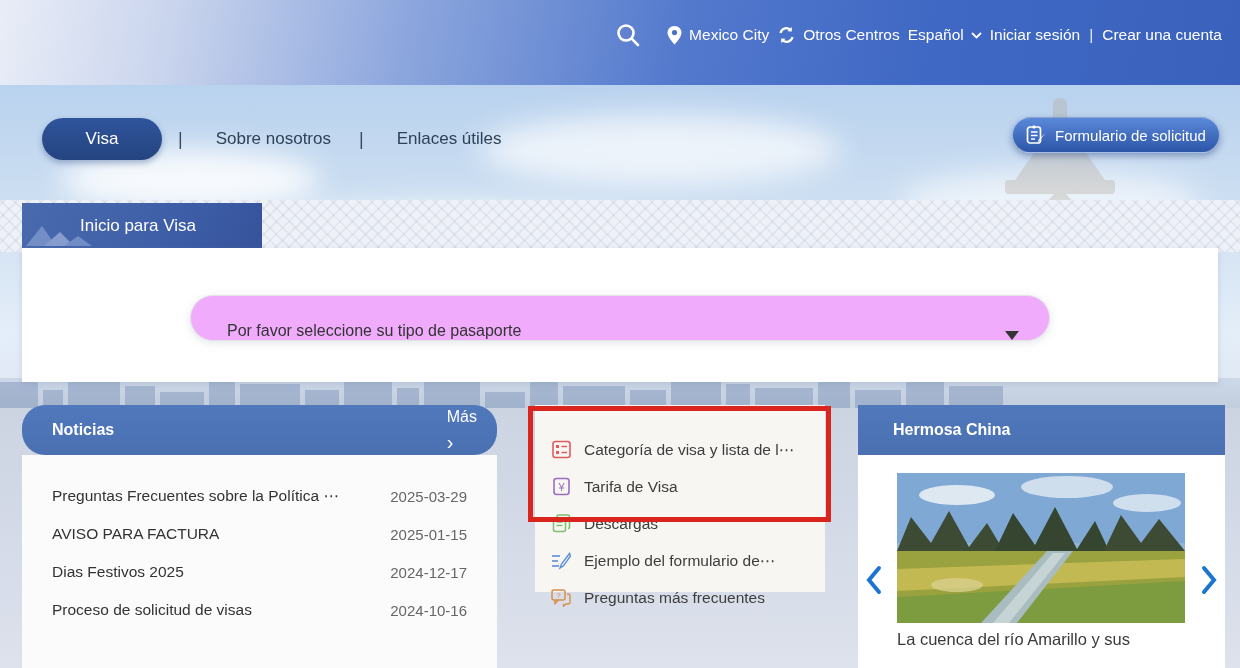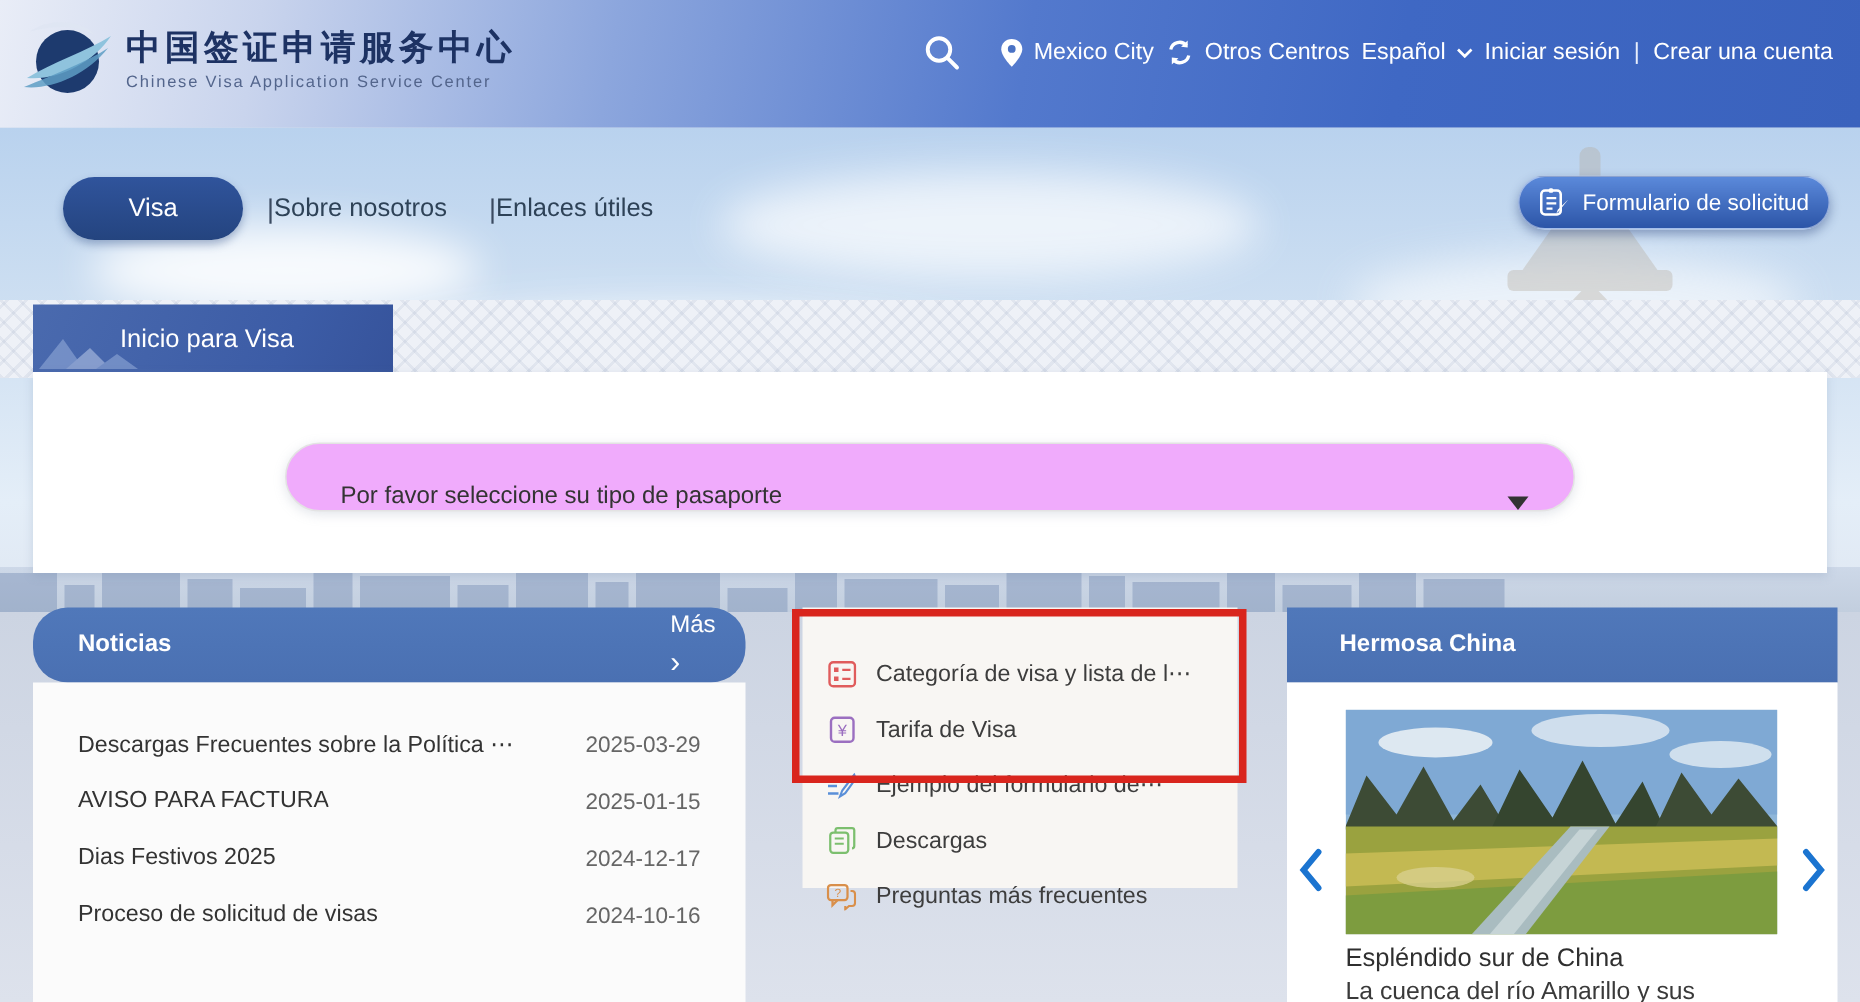--- a/index.html
+++ b/index.html
@@ -40,21 +40,21 @@
   .hdr-item { display:flex; align-items:center; gap:7px; color:#fff; cursor:pointer; white-space:nowrap; }
   .hdr-sep { color:#e8eefb; padding:0 2px; }
   .search-btn { margin-right:18px; cursor:pointer; display:flex; }
 
   
   .nav-row { position:absolute; left:42px; top:117px; display:flex; align-items:center; height:44px; }
   .visa-pill { width:120px; height:42px; border-radius:21px; background:linear-gradient(180deg,#30549c,#24447f);
     color:#fff; font-size:17px; display:flex; align-items:center; justify-content:center;
     box-shadow:0 3px 6px rgba(30,60,120,.35); cursor:pointer; }
   .nav-sep { color:#3a4a60; font-size:18px; margin:0 0 0 16px; }
-  .nav-link { color:#2e4257; font-size:17px; cursor:pointer; white-space:nowrap; }
+  .nav-link { color:#2e4257; font-size:17px; margin-left:33px; cursor:pointer; white-space:nowrap; }
   .nav-link + .nav-sep { margin-left:28px; }
   .apply-btn { position:absolute; left:1012px; top:117px; width:208px; height:36px; border-radius:18px;
     background:linear-gradient(180deg,#5b89da,#2c55a7); border:1px solid rgba(255,255,255,.45);
     color:#fff; font-size:15px; display:flex; align-items:center; justify-content:center; gap:8px;
     box-shadow:0 3px 7px rgba(25,50,110,.4); cursor:pointer; }
 
   
   .home-tab { position:absolute; left:22px; top:203px; width:240px; height:45px;
     background:linear-gradient(115deg,#4a6aae 0%,#3c5ca6 70%,#36539b 100%);
     color:#fff; font-size:17px; display:flex; align-items:center; padding-left:58px; cursor:pointer;
@@ -122,32 +122,20 @@
       <rect x="0" y="268" width="170" height="32"></rect>
     </g>
   </svg>
   <div class="pattern-band"></div>
   <div class="city-band">
     <i style="width:38px;height:26px"></i><i style="width:20px;height:18px"></i><i style="width:52px;height:30px"></i><i style="width:30px;height:22px"></i><i style="width:44px;height:16px"></i><i style="width:26px;height:28px"></i><i style="width:60px;height:24px"></i><i style="width:34px;height:18px"></i><i style="width:48px;height:30px"></i><i style="width:22px;height:20px"></i><i style="width:56px;height:26px"></i><i style="width:40px;height:16px"></i><i style="width:28px;height:28px"></i><i style="width:62px;height:22px"></i><i style="width:36px;height:18px"></i><i style="width:50px;height:30px"></i><i style="width:24px;height:24px"></i><i style="width:58px;height:20px"></i><i style="width:32px;height:26px"></i><i style="width:46px;height:18px"></i><i style="width:38px;height:28px"></i><i style="width:54px;height:22px"></i>
   </div>
   <div class="bg-lower"></div>
 
   <div class="header">
-    <div class="logo-wrap">
-      <svg width="62" height="64" viewBox="0 0 62 64">
-        <circle cx="31" cy="33" r="21" fill="#1d3a6e"></circle>
-        <path d="M6 13 C18 4, 40 4, 50 16 C38 8, 20 9, 6 13 Z" fill="#dfe6f3" opacity="0.9"></path>
-        <path d="M4 44 C20 34, 44 26, 60 16 C48 34, 24 46, 4 44 Z" fill="#8fc3dd"></path>
-        <path d="M2 50 C22 42, 46 32, 58 24 C44 42, 20 52, 2 50 Z" fill="#5e9dc4" opacity="0.85"></path>
-      </svg>
-      <div class="logo-text">
-        <div class="logo-cn">中国签证申请服务中心</div>
-        <div class="logo-en">Chinese  Visa  Application  Service  Center</div>
-      </div>
-    </div>
     <div class="hdr-right">
       <span class="search-btn">
         <svg width="26" height="26" viewBox="0 0 26 26">
             <circle cx="11" cy="11" r="7.5" fill="none" stroke="#fff" stroke-width="2.6"></circle>
             <line x1="16.6" y1="16.6" x2="23" y2="23" stroke="#fff" stroke-width="2.6" stroke-linecap="round"></line>
           </svg>
       </span>
       <span class="hdr-item">
         <svg width="15" height="19" viewBox="0 0 15 19">
             <path d="M7.5 0 C3.4 0 .5 3 .5 6.8 C.5 11.5 7.5 18.5 7.5 18.5 S14.5 11.5 14.5 6.8 C14.5 3 11.6 0 7.5 0 Z" fill="#fff"></path>
@@ -214,21 +202,21 @@
   <div class="col news-col">
     <div class="col-header">
       <span>Noticias</span>
       <span class="more-link">
         <span>Más</span>
         <span class="more-chev">›</span>
       </span>
     </div>
     <div class="news-body">
       <div class="news-row">
-        <span class="news-title">Descargas Frecuentes sobre la Política ⋯</span>
+        <span class="news-title">Preguntas Frecuentes sobre la Política ⋯</span>
         <span class="news-date">2025-03-29</span>
       </div>
       <div class="news-row">
         <span class="news-title">AVISO PARA FACTURA</span>
         <span class="news-date">2025-01-15</span>
       </div>
       <div class="news-row">
         <span class="news-title">Dias Festivos 2025</span>
         <span class="news-date">2024-12-17</span>
       </div>
@@ -257,39 +245,39 @@
         <span class="ico">
           <svg width="19" height="19" viewBox="0 0 19 19">
               <rect x="2" y="1.5" width="15" height="16" rx="2.5" fill="none" stroke="#9b6fc0" stroke-width="1.6"></rect>
               <text x="9.5" y="13.5" text-anchor="middle" font-size="11" fill="#9b6fc0" font-family="Liberation Sans, sans-serif">¥</text>
             </svg>
         </span>
         <span class="info-label">Tarifa de Visa</span>
       </div>
       <div class="info-item">
         <span class="ico">
+          <svg width="19" height="19" viewBox="0 0 19 19">
+              <rect x="1.5" y="4" width="12" height="13.5" rx="2" fill="none" stroke="#7cbf6e" stroke-width="1.5"></rect>
+              <path d="M5 4 V2.5 A1.5 1.5 0 0 1 6.5 1 H16 A1.5 1.5 0 0 1 17.5 2.5 V13 A1.5 1.5 0 0 1 16 14.5" fill="none" stroke="#7cbf6e" stroke-width="1.5"></path>
+              <line x1="4.5" y1="8" x2="10.5" y2="8" stroke="#7cbf6e" stroke-width="1.4"></line>
+              <line x1="4.5" y1="11.5" x2="10.5" y2="11.5" stroke="#7cbf6e" stroke-width="1.4"></line>
+            </svg>
+        </span>
+        <span class="info-label">Descargas</span>
+      </div>
+      <div class="info-item">
+        <span class="ico">
           <svg width="20" height="18" viewBox="0 0 20 18">
               <line x1="1" y1="4" x2="9" y2="4" stroke="#5a8fd8" stroke-width="1.6"></line>
               <line x1="1" y1="9" x2="7" y2="9" stroke="#5a8fd8" stroke-width="1.6"></line>
               <line x1="1" y1="14" x2="8" y2="14" stroke="#5a8fd8" stroke-width="1.6"></line>
               <path d="M18.5 1.5 L10.5 12 L9 16 L12.5 13.8 L19.5 4 Z" fill="none" stroke="#5a8fd8" stroke-width="1.4"></path>
             </svg>
         </span>
         <span class="info-label">Ejemplo del formulario de⋯</span>
-      </div>
-      <div class="info-item">
-        <span class="ico">
-          <svg width="19" height="19" viewBox="0 0 19 19">
-              <rect x="1.5" y="4" width="12" height="13.5" rx="2" fill="none" stroke="#7cbf6e" stroke-width="1.5"></rect>
-              <path d="M5 4 V2.5 A1.5 1.5 0 0 1 6.5 1 H16 A1.5 1.5 0 0 1 17.5 2.5 V13 A1.5 1.5 0 0 1 16 14.5" fill="none" stroke="#7cbf6e" stroke-width="1.5"></path>
-              <line x1="4.5" y1="8" x2="10.5" y2="8" stroke="#7cbf6e" stroke-width="1.4"></line>
-              <line x1="4.5" y1="11.5" x2="10.5" y2="11.5" stroke="#7cbf6e" stroke-width="1.4"></line>
-            </svg>
-        </span>
-        <span class="info-label">Descargas</span>
       </div>
       <div class="info-item">
         <span class="ico">
           <svg width="20" height="18" viewBox="0 0 20 18">
               <rect x="1" y="1" width="13" height="10" rx="2" fill="none" stroke="#d98f4a" stroke-width="1.5"></rect>
               <path d="M4 11 L4 14.5 L7.5 11" fill="none" stroke="#d98f4a" stroke-width="1.5"></path>
               <path d="M16 5 H17 A2 2 0 0 1 19 7 V13 A2 2 0 0 1 17 15 H15 L12.5 17.2 V15" fill="none" stroke="#d98f4a" stroke-width="1.4"></path>
               <text x="7.5" y="9" text-anchor="middle" font-size="8" fill="#d98f4a" font-family="Liberation Sans, sans-serif">?</text>
             </svg>
         </span>
@@ -327,20 +315,19 @@
         <svg width="16" height="30" viewBox="0 0 16 30">
             <polyline points="13,3 3,15 13,27" fill="none" stroke="#1b74d0" stroke-width="4" stroke-linecap="round"></polyline>
           </svg>
       </span>
       <span class="car-arrow car-next">
         <svg width="16" height="30" viewBox="0 0 16 30">
             <polyline points="3,3 13,15 3,27" fill="none" stroke="#1b74d0" stroke-width="4" stroke-linecap="round"></polyline>
           </svg>
       </span>
       <div class="china-caption">
-        <div class="cap-title">Espléndido sur de China</div>
         <div class="cap-line">La cuenca del río Amarillo y sus</div>
 
       </div>
     </div>
   </div>
 
 </div>
 
 </body></html>

